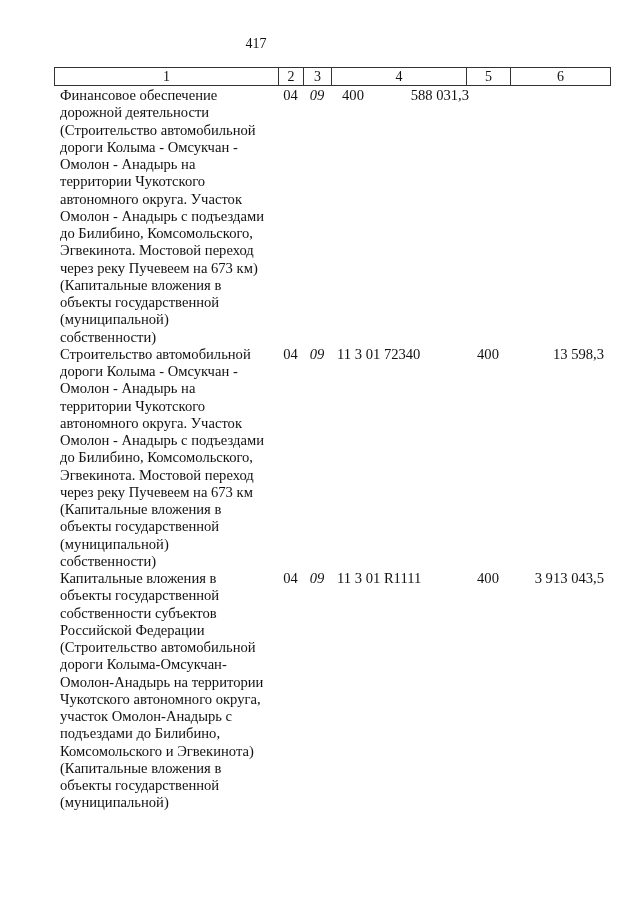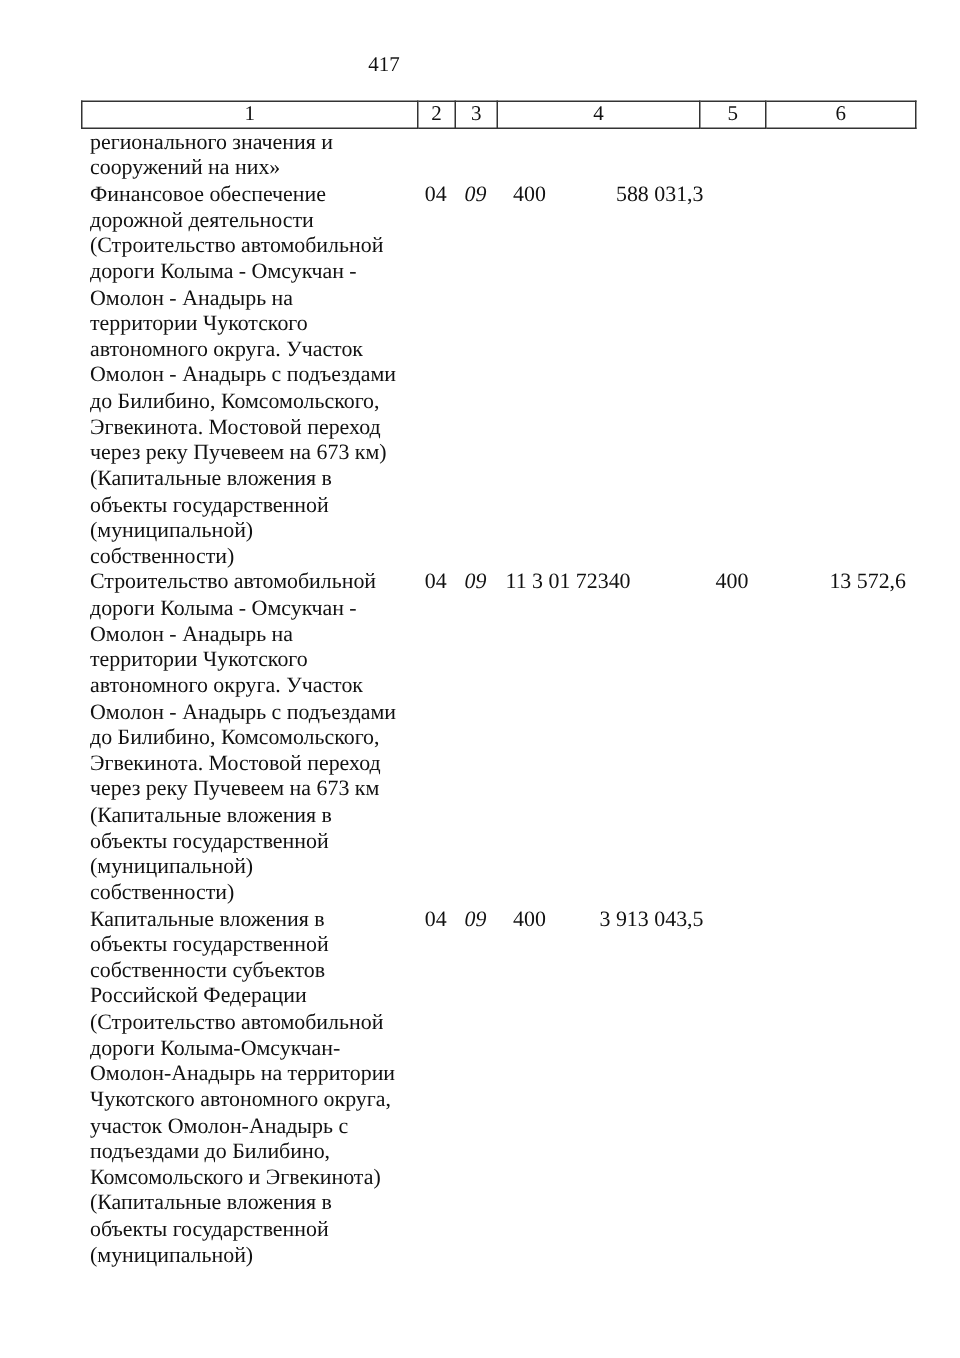--- a/index.html
+++ b/index.html
@@ -38,22 +38,20 @@
     <td>3</td>
     <td>4</td>
     <td>5</td>
     <td>6</td>
   </tr>
 </tbody>
   </table>
 
 <div class="body-rows">
   <div class="row">
-    <div class="c1">регионального значения и
-сооружений на них»</div>
     <div class="c2"></div>
     <div class="c3"></div>
     <div class="c4"></div>
     <div class="c5"></div>
     <div class="c6"></div>
   </div>
   <div class="row">
     <div class="c1">Финансовое обеспечение
 дорожной деятельности
 (Строительство автомобильной
@@ -85,35 +83,36 @@
 Эгвекинота. Мостовой переход
 через реку Пучевеем на 673 км
 (Капитальные вложения в
 объекты государственной
 (муниципальной)
 собственности)</div>
     <div class="c2">04</div>
     <div class="c3">09</div>
     <div class="c4">11 3 01 72340</div>
     <div class="c5">400</div>
-    <div class="c6">13 572,6</div>
+    <div class="c6">13 598,3</div>
   </div>
   <div class="row">
     <div class="c1">Капитальные вложения в
 объекты государственной
 собственности субъектов
 Российской Федерации
 (Строительство автомобильной
 дороги Колыма-Омсукчан-
 Омолон-Анадырь на территории
 Чукотского автономного округа,
 участок Омолон-Анадырь с
 подъездами до Билибино,
 Комсомольского и Эгвекинота)
 (Капитальные вложения в
 объекты государственной
 (муниципальной)</div>
     <div class="c2">04</div>
     <div class="c3">09</div>
+    <div class="c4">11 3 01 R1111</div>
     <div class="c5">400</div>
     <div class="c6">3 913 043,5</div>
   </div>
 </div>
 
 </body></html>

